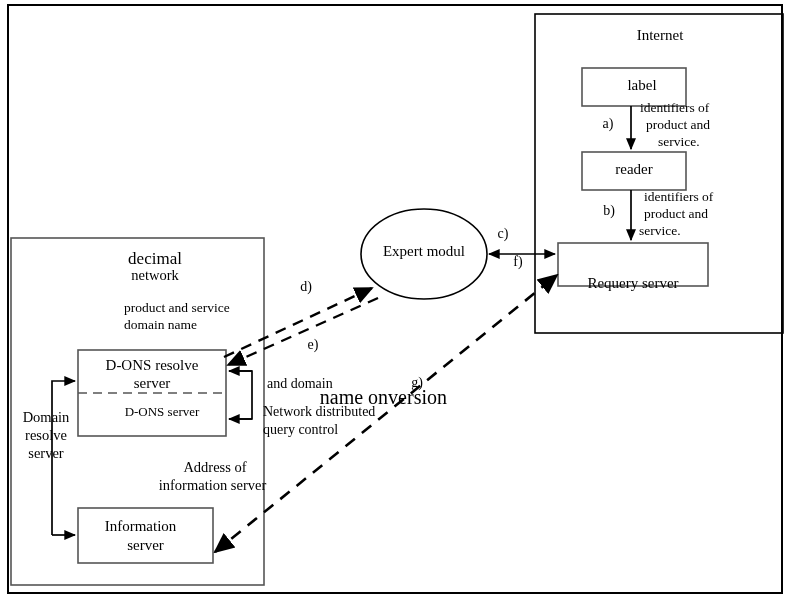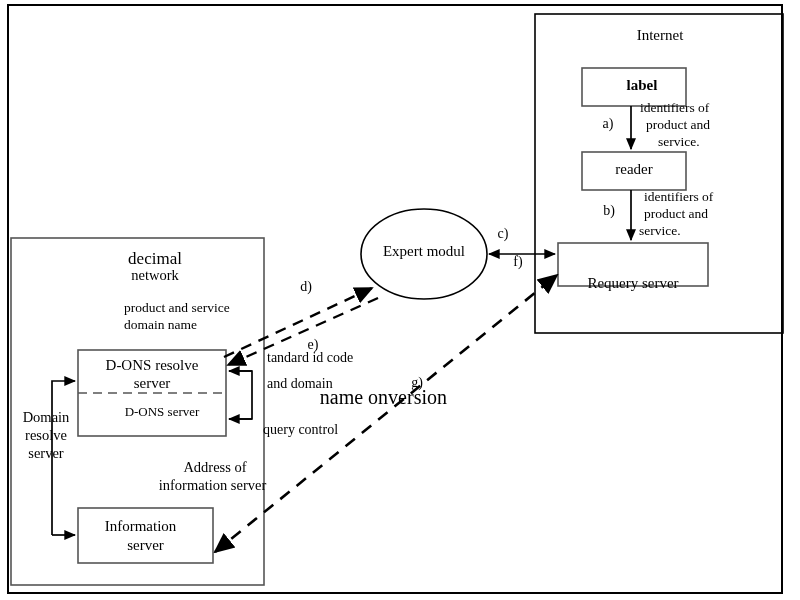--- a/index.html
+++ b/index.html
@@ -57,21 +57,21 @@
 
     <line x1="224" y1="357" x2="372" y2="288" stroke="#000" stroke-width="2.4" stroke-dasharray="11 8" marker-end="url(#ahb)"></line>
 
     <line x1="378" y1="298" x2="228" y2="365" stroke="#000" stroke-width="2.4" stroke-dasharray="11 8" marker-end="url(#ahb)"></line>
 
     <line x1="215" y1="552" x2="557" y2="275" stroke="#000" stroke-width="2.6" stroke-dasharray="12 9" marker-start="url(#ahb)" marker-end="url(#ahb)"></line>
   </svg>
 
   <div class="lbl" style="left:585px;top:27px;width:150px;font-size:15px;">Internet</div>
 
-  <div class="lbl" style="left:582px;top:77px;width:120px;font-size:15px;font-weight:bold;">label</div>
+  <div class="lbl" style="left:582px;top:77px;width:120px;font-size:15px;">label</div>
 
   <div class="lbl" style="left:582px;top:161px;width:104px;font-size:15px;">reader</div>
 
   <div class="lbl" style="left:558px;top:255px;width:150px;font-size:15px;margin-top:20px;">Requery server</div>
 
   <div class="lbl" style="left:595px;top:116px;width:26px;font-size:14px;">a)</div>
 
   <div class="lbl" style="left:596px;top:203px;width:26px;font-size:14px;">b)</div>
 
   <div class="lbl" style="left:640px;top:100px;width:125px;font-size:13.5px;text-align:left;">identifiers of</div>
@@ -95,23 +95,23 @@
 
   <div class="lbl" style="left:78px;top:357px;width:148px;font-size:15px;">D-ONS resolve</div>
   <div class="lbl" style="left:78px;top:375px;width:148px;font-size:15px;">server</div>
 
   <div class="lbl" style="left:78px;top:405px;width:168px;font-size:13px;font-family:Liberation Serif, serif;">D-ONS server</div>
 
   <div class="lbl" style="left:293px;top:279px;width:26px;font-size:14px;">d)</div>
   <div class="lbl" style="left:300px;top:337px;width:26px;font-size:14px;">e)</div>
   <div class="lbl" style="left:404px;top:375px;width:26px;font-size:14px;">g)</div>
 
-  <div class="lbl" style="left:267px;top:350px;width:180px;font-size:14px;text-align:left;">tandard id code</div>
   <div class="lbl" style="left:267px;top:376px;width:180px;font-size:14px;text-align:left;">and domain</div>
   <div class="lbl" style="left:267px;top:386px;width:180px;font-size:20px;text-align:right;">name onversion</div>
+  <div class="lbl" style="left:263px;top:404px;width:180px;font-size:14px;text-align:left;">Network distributed</div>
   <div class="lbl" style="left:263px;top:422px;width:180px;font-size:14px;text-align:left;">query control</div>
 
   <div class="lbl" style="left:8px;top:409px;width:76px;font-size:14.5px;">Domain</div>
   <div class="lbl" style="left:8px;top:427px;width:76px;font-size:14.5px;">resolve</div>
   <div class="lbl" style="left:8px;top:445px;width:76px;font-size:14.5px;">server</div>
 
   <div class="lbl" style="left:140px;top:459px;width:150px;font-size:14.5px;">Address of</div>
   <div class="lbl" style="left:130px;top:477px;width:165px;font-size:14.5px;">information server</div>
 
   <div class="lbl" style="left:78px;top:518px;width:125px;font-size:15px;">Information</div>

